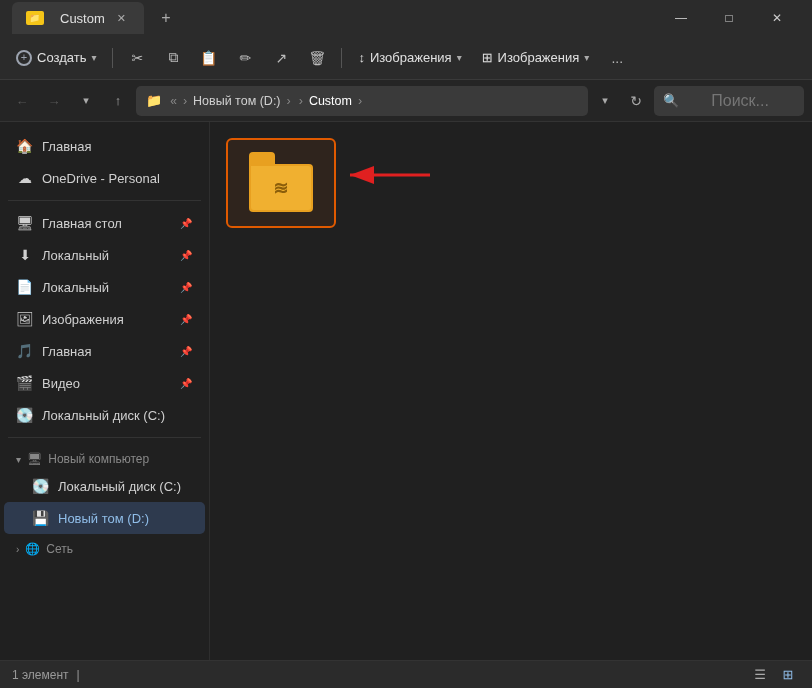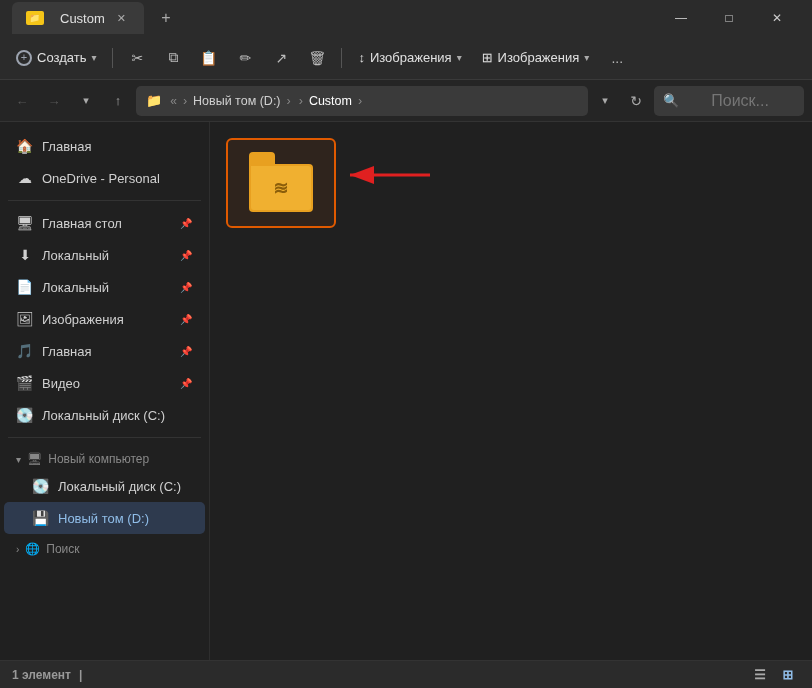--- a/index.html
+++ b/index.html
@@ -379,21 +379,20 @@
       height: 28px;
       background: #2b2b2b;
       display: flex;
       align-items: center;
       padding: 12px 12px;
       font-size: 12px;
       color: #999;
       border-top: 1px solid #333;
       justify-content: space-between;
       position: relative;
-      font-weight: bold;
     }
     .status-left { display: flex; align-items: center; gap: 8px; }
     .status-right { display: flex; align-items: center; gap: 4px; }
     .view-btn {
       width: 24px;
       height: 22px;
       display: flex;
       align-items: center;
       justify-content: center;
       border-radius: 3px;
@@ -538,21 +537,21 @@
       <span>Локальный диск (C:)</span>
     </div>
     <div class="sidebar-item sidebar-item-child active">
       <span class="si-icon">💾</span>
       <span>Новый том (D:)</span>
     </div>
 
     <div class="sidebar-section-header">
       <span class="expand-icon">›</span>
       <span class="si-icon">🌐</span>
-      <span>Поиск</span>
+      <span>Сеть</span>
     </div>
   </div>
 
   <div class="content-area">
     <div class="file-grid">
       <div class="file-item">
 
         <div class="file-item-icon">
           <div class="folder-tab"></div>
           <div class="folder-body">

